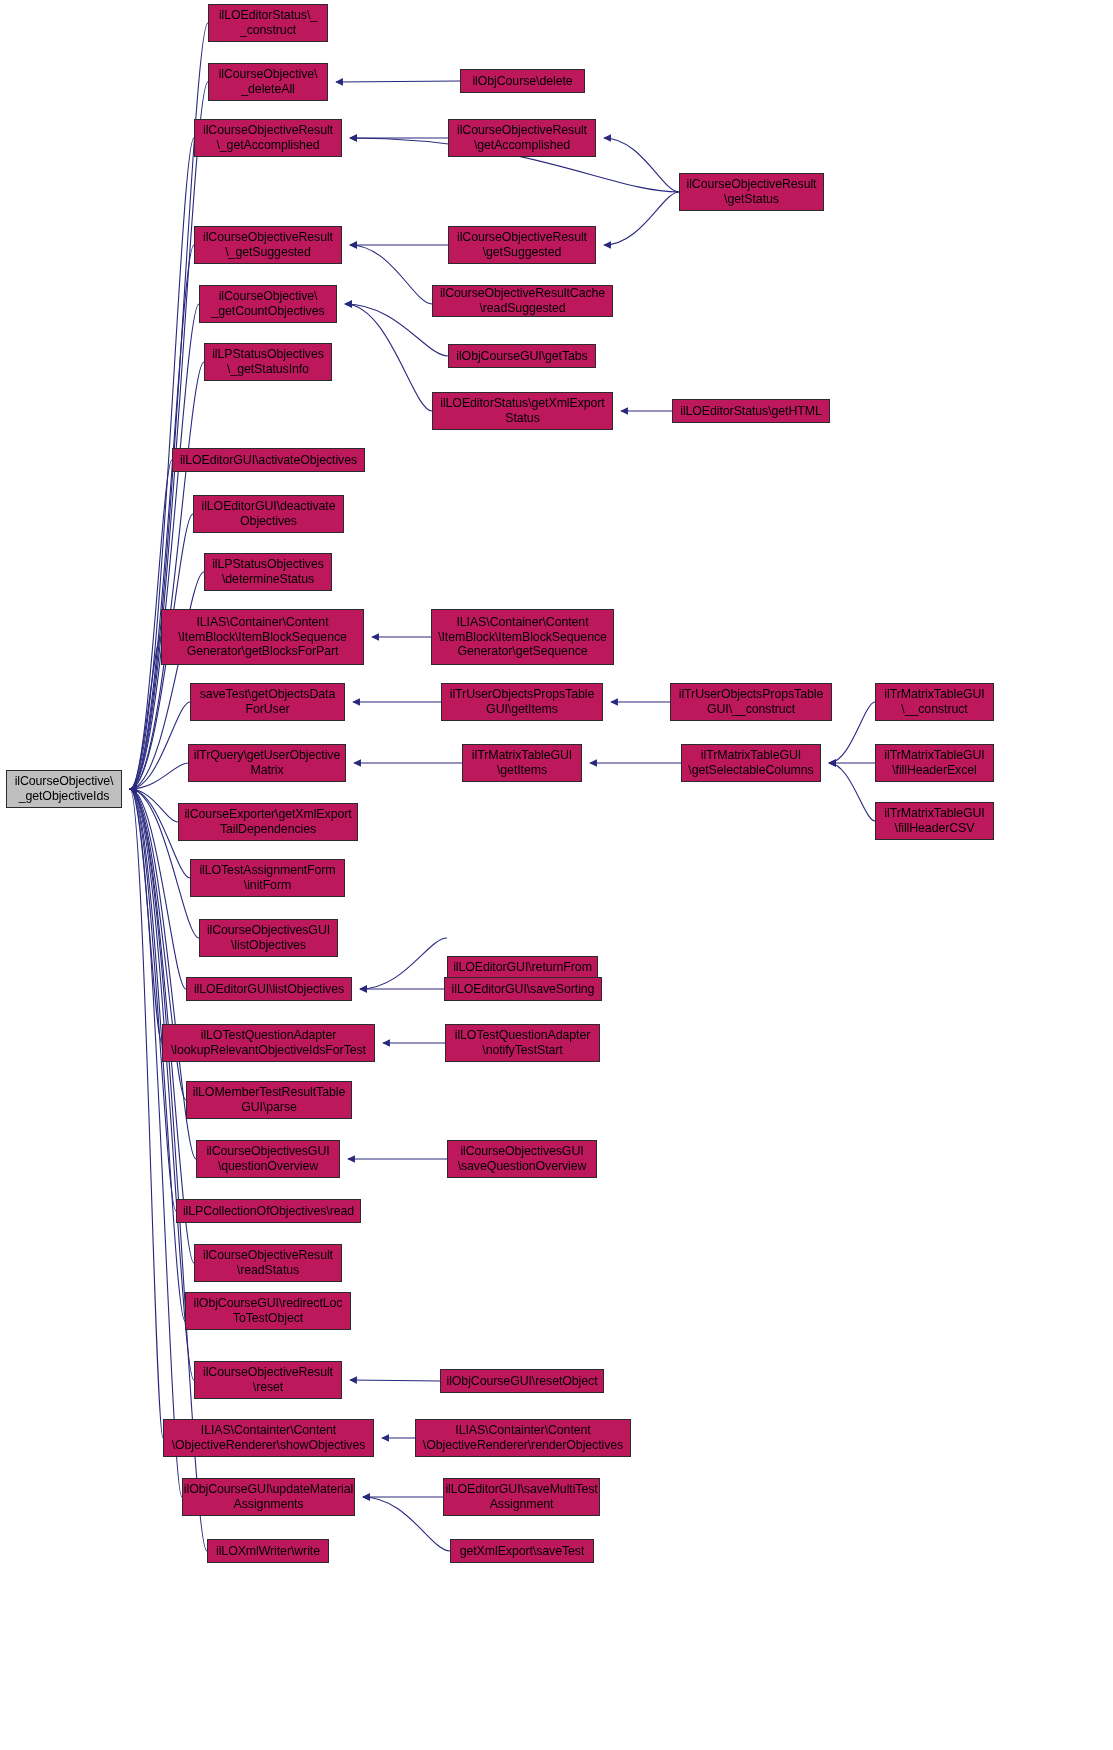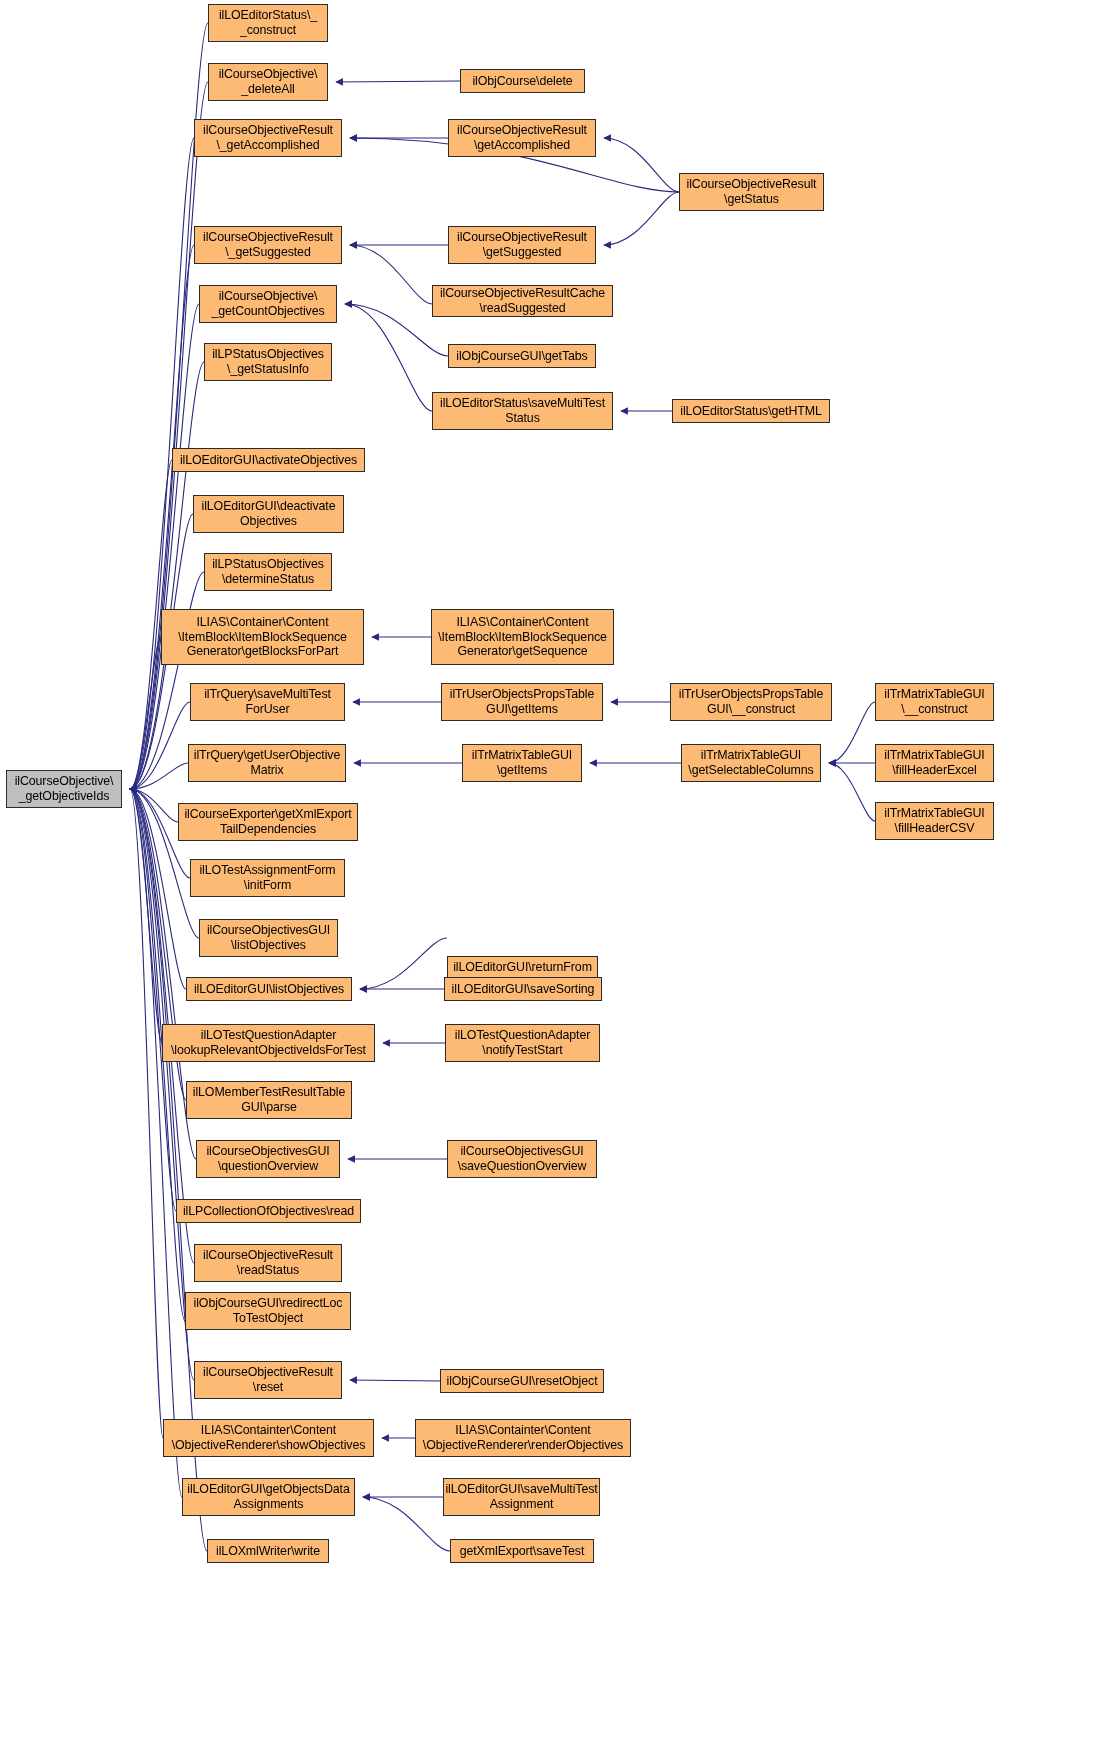--- a/index.html
+++ b/index.html
@@ -3,21 +3,21 @@
 <meta charset="utf-8">
 <style>
   html,body{margin:0;padding:0;background:#ffffff;}
   body{font-family:"Liberation Sans","DejaVu Sans",sans-serif;}
   #canvas{position:relative;width:1113px;height:1750px;background:#fff;overflow:hidden;}
   svg#edges{position:absolute;left:0;top:0;width:1113px;height:1750px;pointer-events:none;}
   .node{
     position:absolute;
     box-sizing:border-box;
     border:1px solid #2b2b2b;
-    background:#fdba74;
+    background:#be185d;
     color:#000000;
     display:flex;
     align-items:center;
     justify-content:center;
     text-align:center;
     font-size:12.4px;
     line-height:14.6px;
     letter-spacing:-0.1px;
     white-space:pre-line;
     padding:1px 3px;
@@ -109,21 +109,21 @@
       <div class="node thick" style="left: 204px; top: 343px; width: 128px; height: 38px;">ilLPStatusObjectives
 \_getStatusInfo</div>
       <div class="node" style="left: 172px; top: 448px; width: 193px; height: 24px;">ilLOEditorGUI\activateObjectives</div>
       <div class="node thick" style="left: 193px; top: 495px; width: 151px; height: 38px;">ilLOEditorGUI\deactivate
 Objectives</div>
       <div class="node thick" style="left: 204px; top: 553px; width: 128px; height: 38px;">ilLPStatusObjectives
 \determineStatus</div>
       <div class="node thick" style="left: 161px; top: 609px; width: 203px; height: 56px;">ILIAS\Container\Content
 \ItemBlock\ItemBlockSequence
 Generator\getBlocksForPart</div>
-      <div class="node thick" style="left: 190px; top: 683px; width: 155px; height: 38px;">ilTrQuery\saveMultiTest
+      <div class="node thick" style="left: 190px; top: 683px; width: 155px; height: 38px;">saveTest\getObjectsData
 ForUser</div>
       <div class="node thick" style="left: 188px; top: 744px; width: 158px; height: 38px;">ilTrQuery\getUserObjective
 Matrix</div>
       <div class="node thick" style="left: 178px; top: 803px; width: 180px; height: 38px;">ilCourseExporter\getXmlExport
 TailDependencies</div>
       <div class="node thick" style="left: 190px; top: 859px; width: 155px; height: 38px;">ilLOTestAssignmentForm
 \initForm</div>
       <div class="node thick" style="left: 199px; top: 919px; width: 139px; height: 38px;">ilCourseObjectivesGUI
 \listObjectives</div>
       <div class="node thick" style="left: 186px; top: 977px; width: 166px; height: 24px;">ilLOEditorGUI\listObjectives</div>
@@ -135,34 +135,34 @@
 \questionOverview</div>
       <div class="node" style="left: 176px; top: 1199px; width: 185px; height: 24px;">ilLPCollectionOfObjectives\read</div>
       <div class="node thick" style="left: 194px; top: 1244px; width: 148px; height: 38px;">ilCourseObjectiveResult
 \readStatus</div>
       <div class="node thick" style="left: 185px; top: 1292px; width: 166px; height: 38px;">ilObjCourseGUI\redirectLoc
 ToTestObject</div>
       <div class="node thick" style="left: 194px; top: 1361px; width: 148px; height: 38px;">ilCourseObjectiveResult
 \reset</div>
       <div class="node thick" style="left: 163px; top: 1419px; width: 211px; height: 38px;">ILIAS\Containter\Content
 \ObjectiveRenderer\showObjectives</div>
-      <div class="node thick" style="left: 182px; top: 1478px; width: 173px; height: 38px;">ilLOEditorGUI\getObjectsData
+      <div class="node thick" style="left: 182px; top: 1478px; width: 173px; height: 38px;">ilObjCourseGUI\updateMaterial
 Assignments</div>
       <div class="node" style="left: 207px; top: 1539px; width: 122px; height: 24px;">ilLOXmlWriter\write</div>
       <div class="node" style="left: 460px; top: 69px; width: 125px; height: 24px;">ilObjCourse\delete</div>
       <div class="node thick" style="left: 448px; top: 119px; width: 148px; height: 38px;">ilCourseObjectiveResult
 \getAccomplished</div>
       <div class="node" style="left: 679px; top: 173px; width: 145px; height: 38px;">ilCourseObjectiveResult
 \getStatus</div>
       <div class="node thick" style="left: 448px; top: 226px; width: 148px; height: 38px;">ilCourseObjectiveResult
 \getSuggested</div>
       <div class="node" style="left: 432px; top: 285px; width: 181px; height: 32px;">ilCourseObjectiveResultCache
 \readSuggested</div>
       <div class="node" style="left: 448px; top: 344px; width: 148px; height: 24px;">ilObjCourseGUI\getTabs</div>
-      <div class="node thick" style="left: 432px; top: 392px; width: 181px; height: 38px;">ilLOEditorStatus\saveMultiTest
+      <div class="node thick" style="left: 432px; top: 392px; width: 181px; height: 38px;">ilLOEditorStatus\getXmlExport
 Status</div>
       <div class="node" style="left: 672px; top: 399px; width: 158px; height: 24px;">ilLOEditorStatus\getHTML</div>
       <div class="node" style="left: 431px; top: 609px; width: 183px; height: 56px;">ILIAS\Container\Content
 \ItemBlock\ItemBlockSequence
 Generator\getSequence</div>
       <div class="node thick" style="left: 441px; top: 683px; width: 162px; height: 38px;">ilTrUserObjectsPropsTable
 GUI\getItems</div>
       <div class="node" style="left: 670px; top: 683px; width: 162px; height: 38px;">ilTrUserObjectsPropsTable
 GUI\__construct</div>
       <div class="node" style="left: 875px; top: 683px; width: 119px; height: 38px;">ilTrMatrixTableGUI

